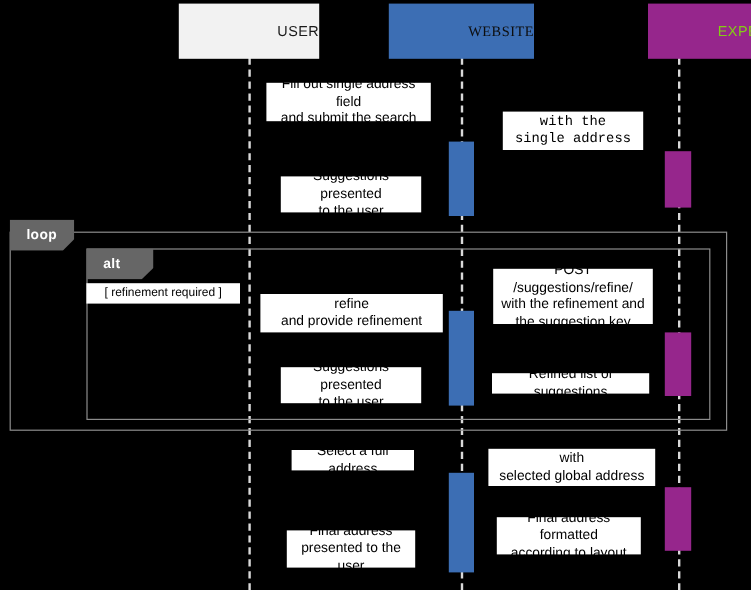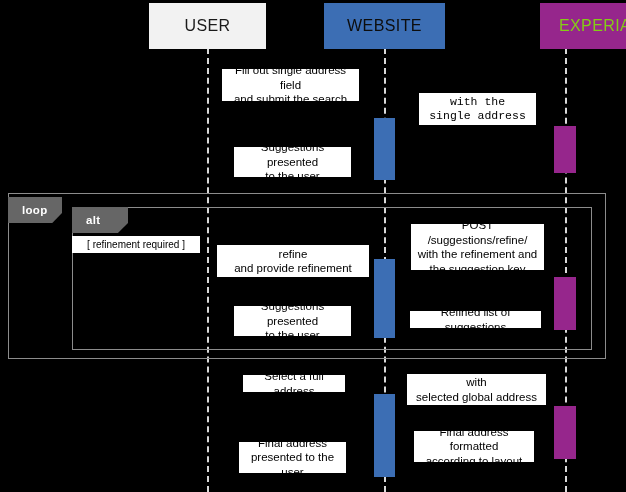--- a/index.html
+++ b/index.html
@@ -16,22 +16,22 @@
     overflow: hidden;
     font-family: "Liberation Sans", sans-serif;
   }
 
   
   .participant {
     position: absolute;
     box-sizing: border-box;
     display: flex;
     align-items: center;
-    justify-content: center;
-    font-size: 16px;
+    justify-content: flex-end;
+    font-size: 12px;
     letter-spacing: 0.4px;
     text-align: center;
   }
   .participant.user  { background: #f2f2f2; color: #1a1a1a; }
   .participant.site  { background: #3c6eb4; color: #0d0d0d; }
   .participant.exp   { background: #96268c; color: #84cc16; margin-left: 36px; }
 
   
   .lifeline {
     position: absolute;
@@ -100,34 +100,34 @@
 </head>
 <body>
 
 <div id="canvas">
 
   <div class="lifeline" style="left:207px; top:48px; height:444px;"></div>
   <div class="lifeline" style="left:384px; top:48px; height:444px;"></div>
   <div class="lifeline" style="left:565px; top:48px; height:444px;"></div>
 
   <div class="frame" style="left:8px; top:193px; width:598px; height:166px;"></div>
-  <div class="frame-tab" style="left:8px; top:197px; width:54px; height:26px;">
+  <div class="frame-tab" style="left:8px; top:183px; width:54px; height:26px;">
     <span>loop</span>
   </div>
 
   <div class="frame" style="left:72px; top:207px; width:520px; height:143px;"></div>
   <div class="frame-tab" style="left:72px; top:207px; width:56px; height:26px;">
     <span>alt</span>
   </div>
   <div class="guard" style="left:72px; top:236px; width:128px; height:17px;">[ refinement required ]</div>
 
   <div class="participant user" style="left:149px; top:3px; width:117px; height:46px;">
     <span>USER</span>
   </div>
-  <div class="participant site" style="left:324px; top:3px; width:121px; height:46px;">
+  <div class="participant site" style="left:324px; top:3px; width:121px; height:46px;font-family:Liberation Serif, serif;">
     <span>WEBSITE</span>
   </div>
   <div class="participant exp" style="left:504px; top:3px; width:122px; height:46px;">
     <span>EXPERIAN</span>
   </div>
 
   <div class="activation site" style="left:374px; top:118px; width:21px; height:62px;"></div>
   <div class="activation exp" style="left:554px; top:126px; width:22px; height:47px;"></div>
 
   <div class="activation site" style="left:374px; top:259px; width:21px; height:79px;"></div>

